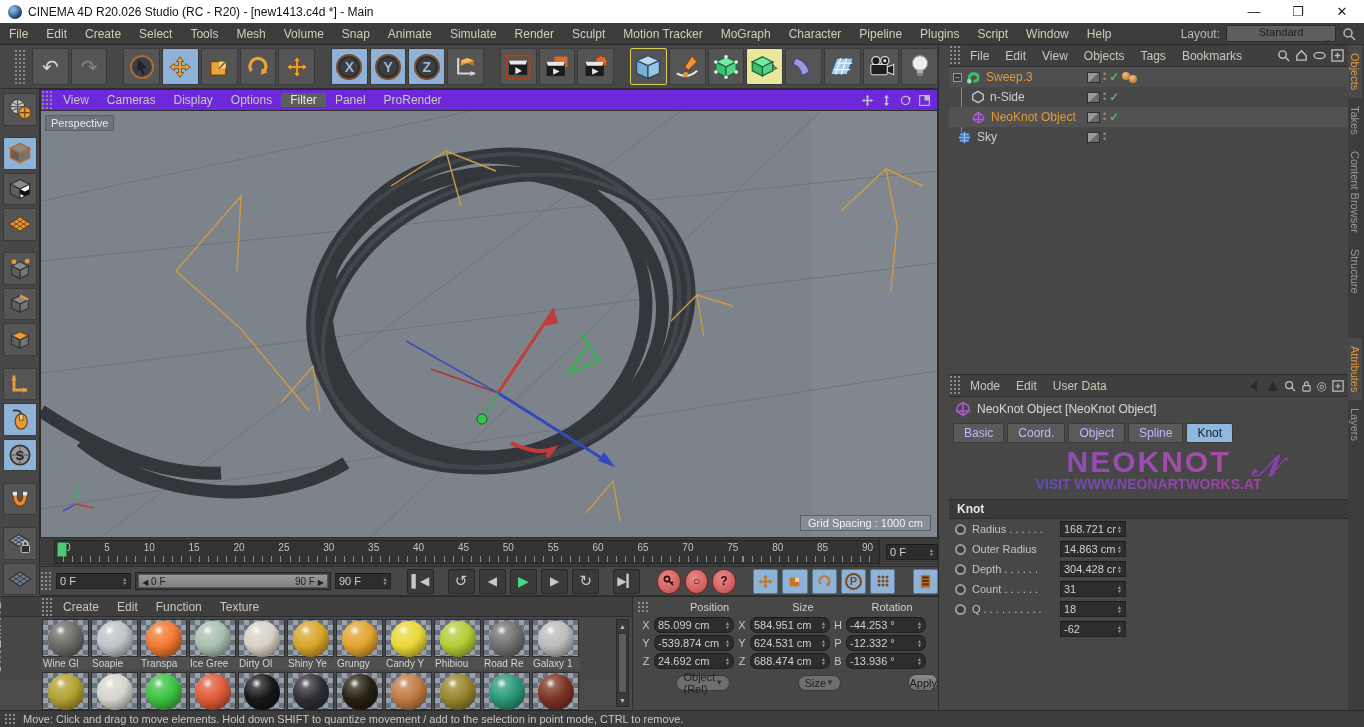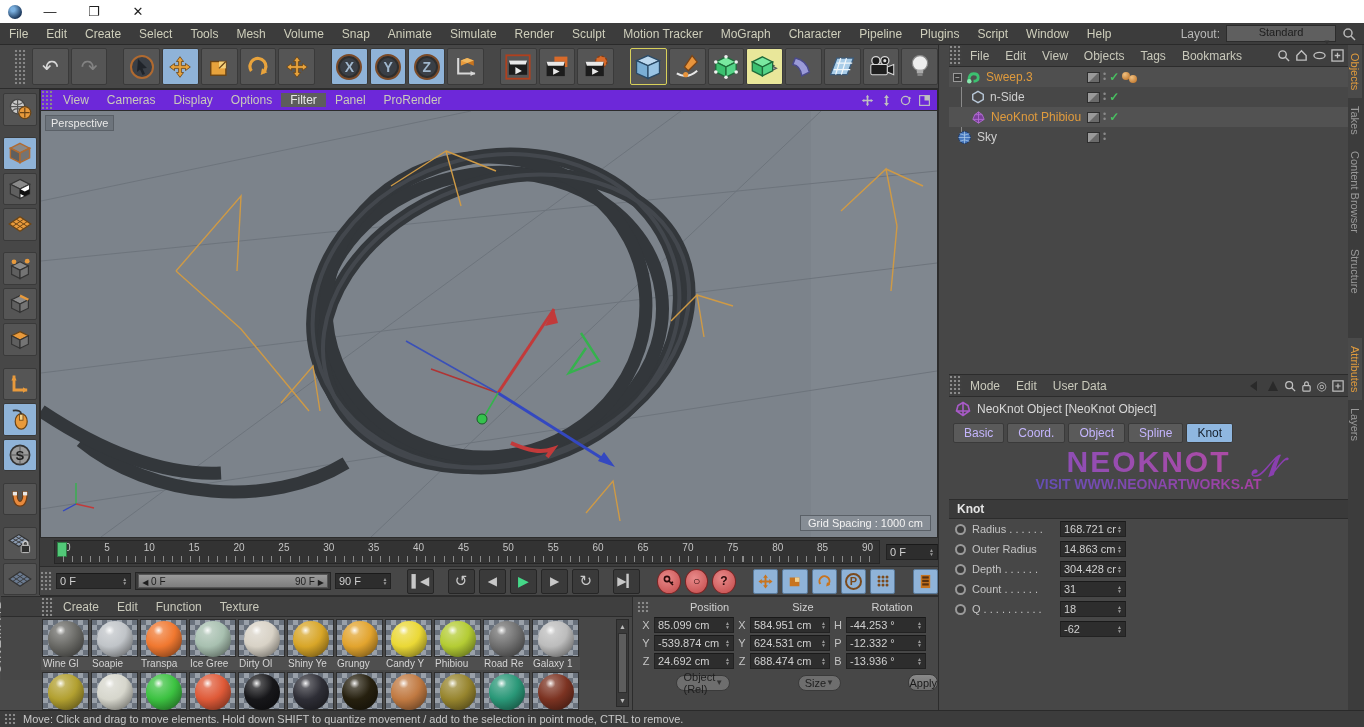--- a/index.html
+++ b/index.html
@@ -125,35 +125,36 @@
   #mat-scroll .sb-handle { width:9px; flex:1; margin:1px 0; background:#5d5d5d; border:1px solid #2e2e2e; }
 
   
   #coords { left:632px; top:596px; width:306px; height:114px; background:#474747; border-top:1px solid #2c2c2c; border-left:1px solid #2c2c2c; font-size:11px; }
   #coord-head { display:flex; color:#d0d0d0; padding:4px 0 2px 0; }
   #coord-head span:nth-child(2) { margin-left:40px; }
   #coord-head span:nth-child(3) { margin-left:63px; }
   #coord-head span:nth-child(4) { margin-left:58px; }
   .c-row { display:flex; align-items:center; gap:3px; margin:2px 0 0 8px; }
   .c-lab { width:10px; color:#c4c4c4; text-align:center; }
-  .c-field { width:80px; }
+  .c-field { width:80px;border-radius:7px; }
   .c-dd { width:80px; background:#6e6e6e; border:1px solid #3a3a3a; border-radius:8px; color:#1e1e1e; height:16px; display:flex; align-items:center; padding:0 6px; font-size:11px; }
   #apply-btn { width:80px; background:linear-gradient(#8a8a8a,#6f6f6f); border:1px solid #3a3a3a; border-radius:8px; color:#1a1a1a; height:17px; display:flex; align-items:center; justify-content:center; }
 
   
   #statusbar { left:0; top:710px; width:1364px; height:17px; background:#3c3c3c; border-top:1px solid #2a2a2a; display:flex; align-items:center; color:#c8c8c8; font-size:11px; }
   #statusbar .grip { height:12px; margin:0 6px 0 4px; }
 
   svg { display:block; }
 </style>
 </head>
 <body>
 
 <div id="titlebar" class="abs">
   <span class="app-icon"></span>
+  <span id="title-text">CINEMA 4D R20.026 Studio (RC - R20) - [new1413.c4d *] - Main</span>
   <span class="win-btn">—</span>
   <span class="win-btn">❐</span>
   <span class="win-btn">✕</span>
 </div>
 
 <div id="menubar" class="abs">
   <span><span class="mi">File</span><span class="mi">Edit</span><span class="mi">Create</span><span class="mi">Select</span><span class="mi">Tools</span><span class="mi">Mesh</span><span class="mi">Volume</span><span class="mi">Snap</span><span class="mi">Animate</span><span class="mi">Simulate</span><span class="mi">Render</span><span class="mi">Sculpt</span><span class="mi">Motion Tracker</span><span class="mi">MoGraph</span><span class="mi">Character</span><span class="mi">Pipeline</span><span class="mi">Plugins</span><span class="mi">Script</span><span class="mi">Window</span><span class="mi">Help</span></span>
   <span id="layout-area">
     <span id="layout-label">Layout:</span>
     <span class="dropdown" id="layout-dd">
@@ -555,21 +556,21 @@
         <span class="layer-sq"></span>
         <span class="dots2">•<br>•</span>
         <span class="chk">✓</span>
       </span>
     </div>
     <div class="tree-row" style="background:#525252;">
       <span style="width:22px"></span>
       <svg width="15" height="15" viewBox="0 0 16 16">
           <path d="M8 2 L12 5 L14 10 L8 14 L2 10 L4 5 Z M8 2 L8 14 M2 10 L14 10 M4 5 L12 5" fill="#7a3f9a" stroke="#b06ad0" stroke-width="1"></path>
         </svg>
-      <span class="nm orange-txt">NeoKnot Phibiou</span>
+      <span class="nm orange-txt">NeoKnot Object</span>
       <span class="tag-col">
         <span class="layer-sq"></span>
         <span class="dots2">•<br>•</span>
         <span class="chk">✓</span>
       </span>
     </div>
     <div class="tree-row">
       <span style="width:8px"></span>
       <svg width="15" height="15" viewBox="0 0 16 16">
           <circle cx="8" cy="8" r="6.4" fill="#4a7ac0" stroke="#1e3a66"></circle>

